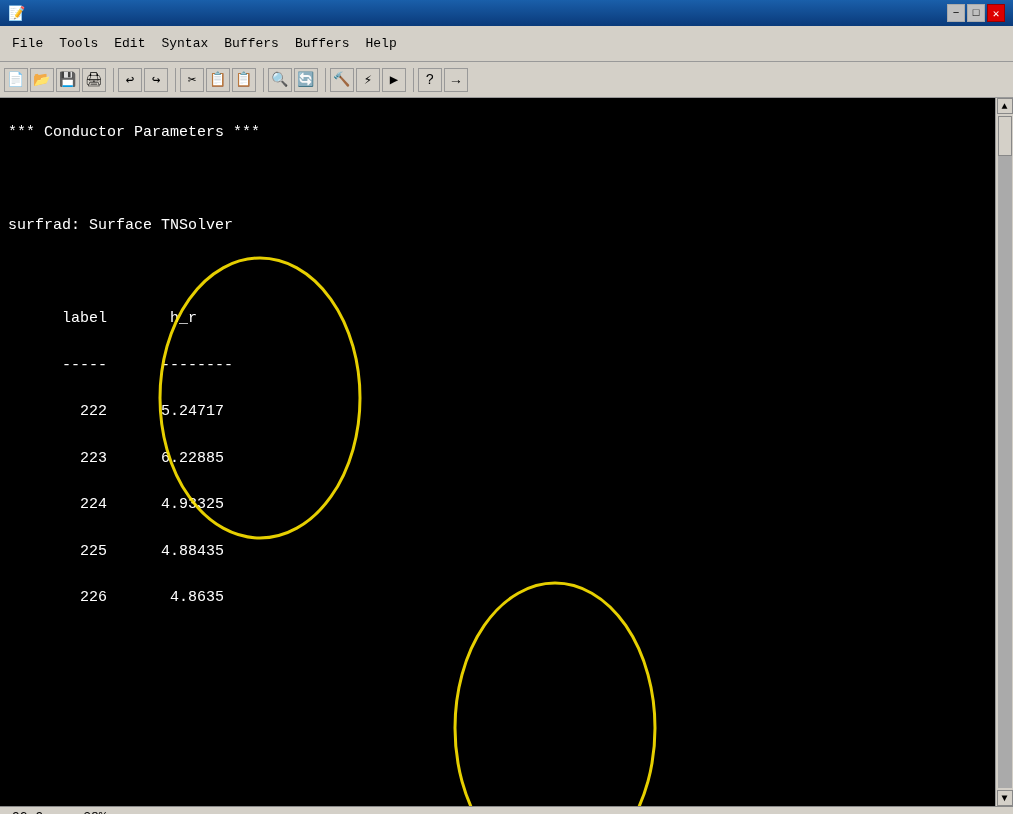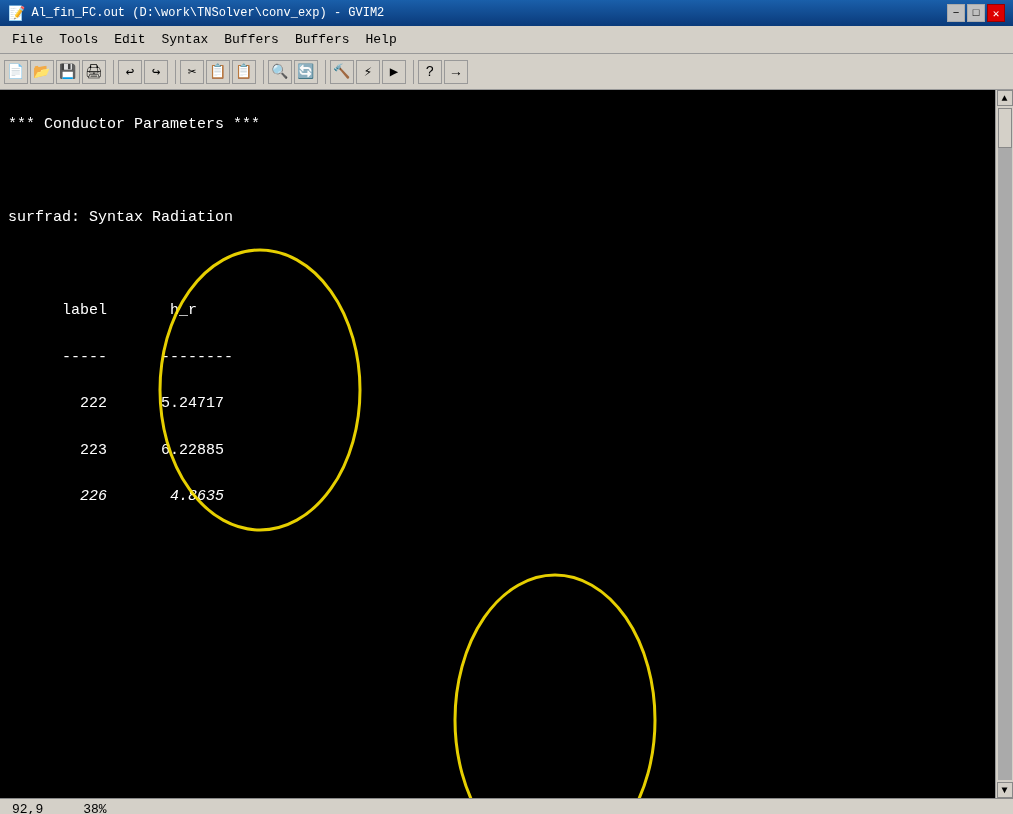--- a/index.html
+++ b/index.html
@@ -22,21 +22,21 @@
       width: 18px; height: 18px; border: 1px solid #aaa;
       background: #c0c0c0; color: black; font-size: 11px;
       display: flex; align-items: center; justify-content: center;
       cursor: pointer;
     }
     #titlebar .win-btn.close { background: #d00; color: white; border-color: #900; }
 
     
     #menubar {
       background: #d4d0c8;
-      height: 28px;
+      height: 36px;
       display: flex;
       align-items: center;
       padding: 0 4px;
       border-bottom: 1px solid #999;
     }
     .menu-item { padding: 2px 8px; font-size: 13px; cursor: pointer; color: #000; }
 
     
     #toolbar {
       background: #d4d0c8;
@@ -108,21 +108,20 @@
       width: 100%; height: 100%;
       pointer-events: none;
     }
   </style>
 </head>
 <body>
 
 <div id="titlebar">
   <div class="title-left">
     <span style="font-size:14px;">📝</span>
-    <span>Al_fin_FC.out (D:\work\TNSolver\conv_exp) - GVIM2</span>
   </div>
   <div class="win-controls">
     <div class="win-btn">−</div>
     <div class="win-btn">□</div>
     <div class="win-btn close">✕</div>
   </div>
 </div>
 
 <div id="menubar">
   <span class="menu-item">File</span>
@@ -156,27 +155,29 @@
   <div class="tb-sep"></div>
   <div class="tb-btn">?</div>
   <div class="tb-btn">→</div>
 </div>
 
 <div id="main-area">
 
   <div id="editor">
 <div style="min-height: 1.55em;"><span>*** Conductor Parameters ***</span></div>
 <div style="min-height: 1.55em;"><span></span></div>
-<div style="min-height: 1.55em;"><span>surfrad: Syntax Radiation</span></div>
+<div style="min-height: 1.55em;"><span>surfrad: Surface TNSolver</span></div>
 <div style="min-height: 1.55em;"><span></span></div>
 <div style="min-height: 1.55em;"><span>      label       h_r</span></div>
 <div style="min-height: 1.55em;"><span>      -----      --------</span></div>
 <div style="min-height: 1.55em;"><span>        222      5.24717</span></div>
 <div style="min-height: 1.55em;"><span>        223      6.22885</span></div>
-<div style="min-height: 1.55em; font-style: italic;"><span>        226       4.8635</span></div>
+<div style="min-height: 1.55em;"><span>        224      4.93325</span></div>
+<div style="min-height: 1.55em;"><span>        225      4.88435</span></div>
+<div style="min-height: 1.55em;"><span>        226       4.8635</span></div>
 <div style="min-height: 1.55em;"><span></span></div>
 
 
 
 
 
 
 
 
 

